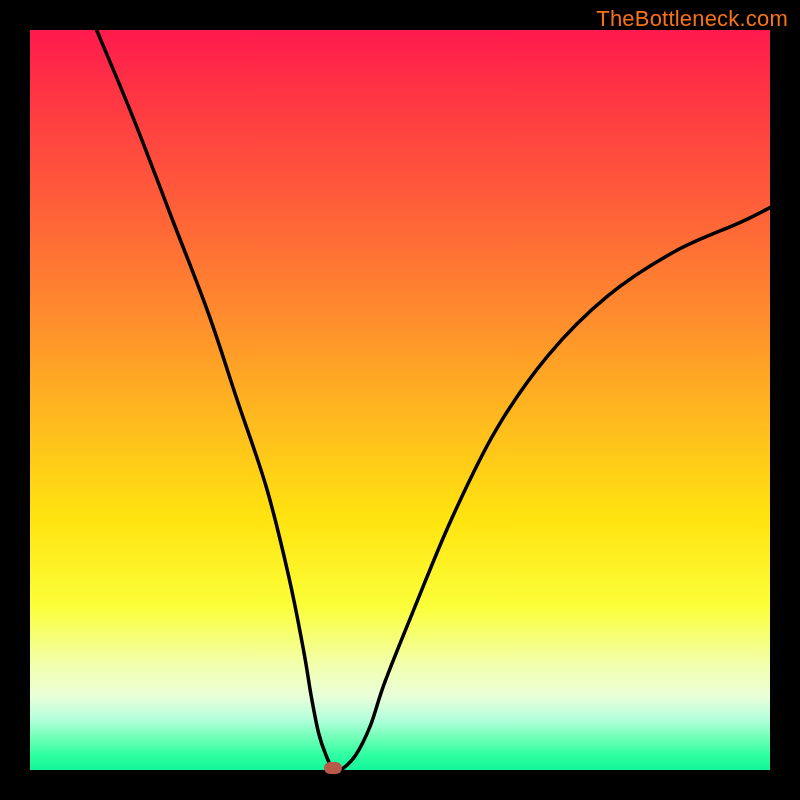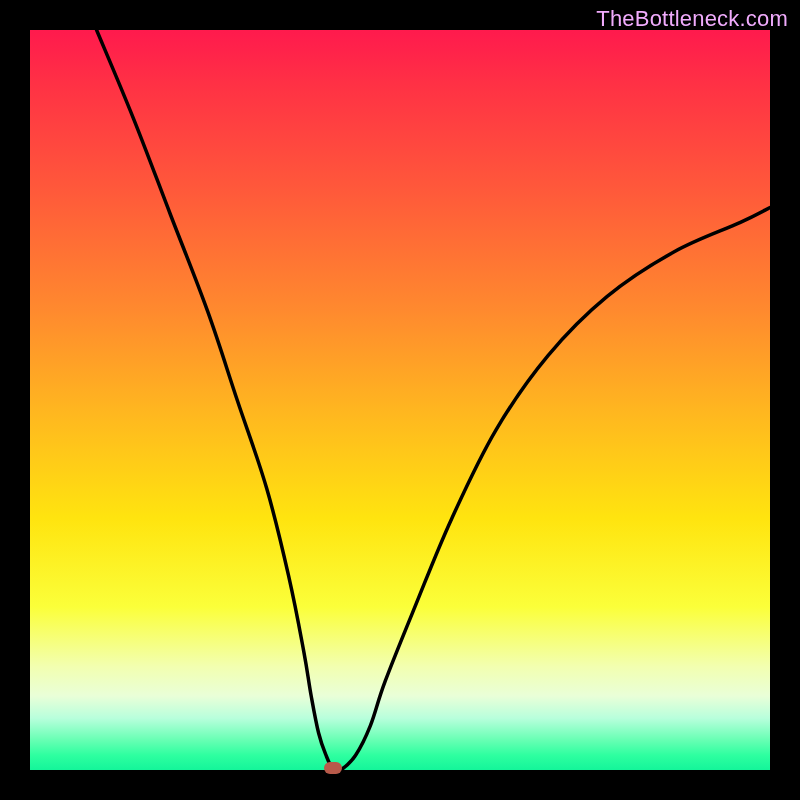--- a/index.html
+++ b/index.html
@@ -36,21 +36,21 @@
       #b8ffdc 93%,
       #66ffb3 96%,
       #2effa0 98%,
       #14f59a 100%
     );
   }
   .watermark {
     position: absolute;
     top: 6px;
     right: 12px;
-    color: #f0abfc;
+    color: #f97316;
     font-size: 22px;
     font-weight: 500;
     letter-spacing: 0.2px;
   }
   svg.curve {
     position: absolute;
     left: 30px;
     top: 30px;
     width: 740px;
     height: 740px;

